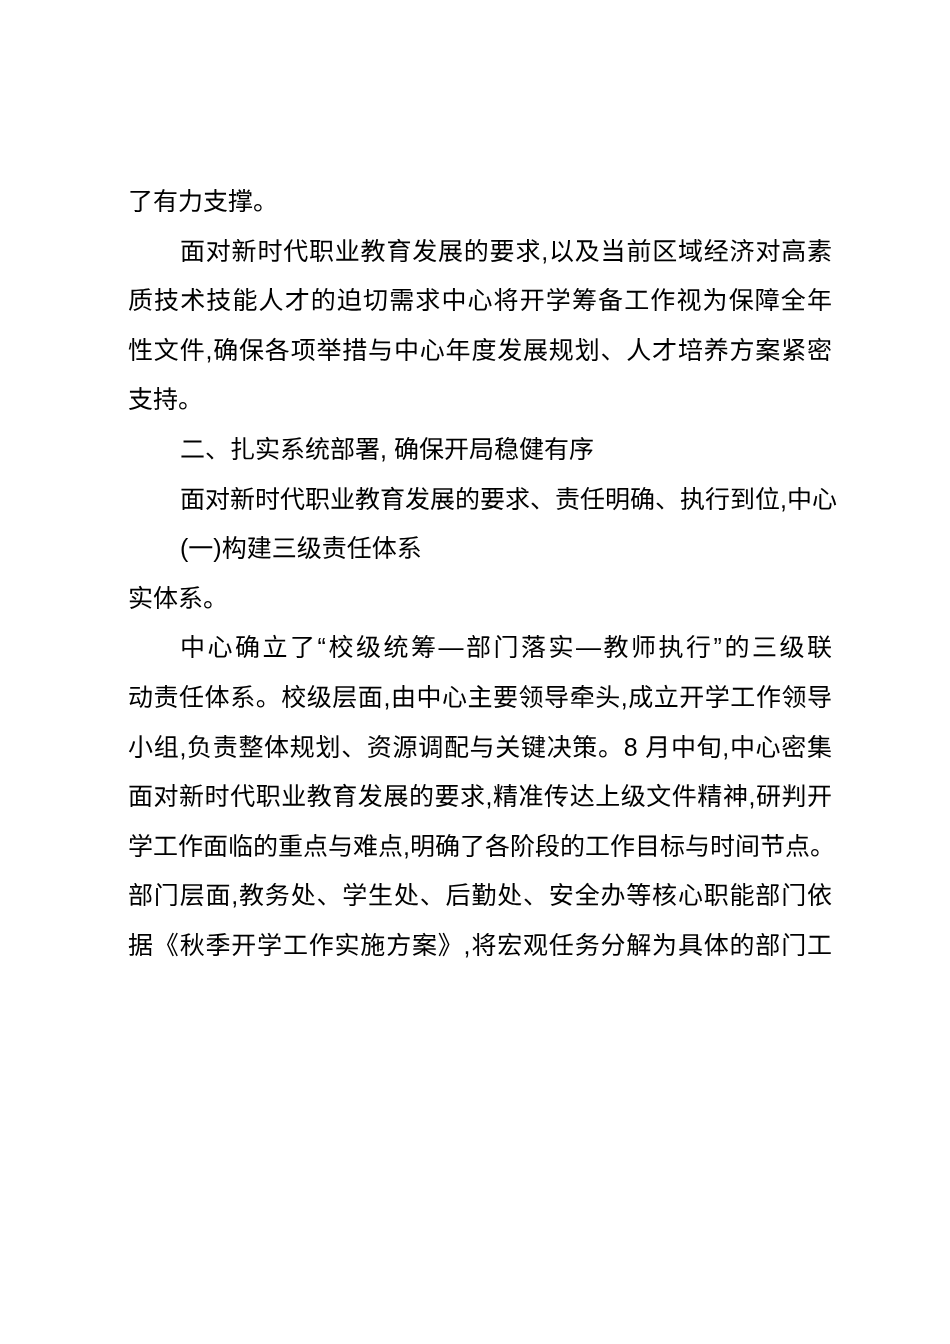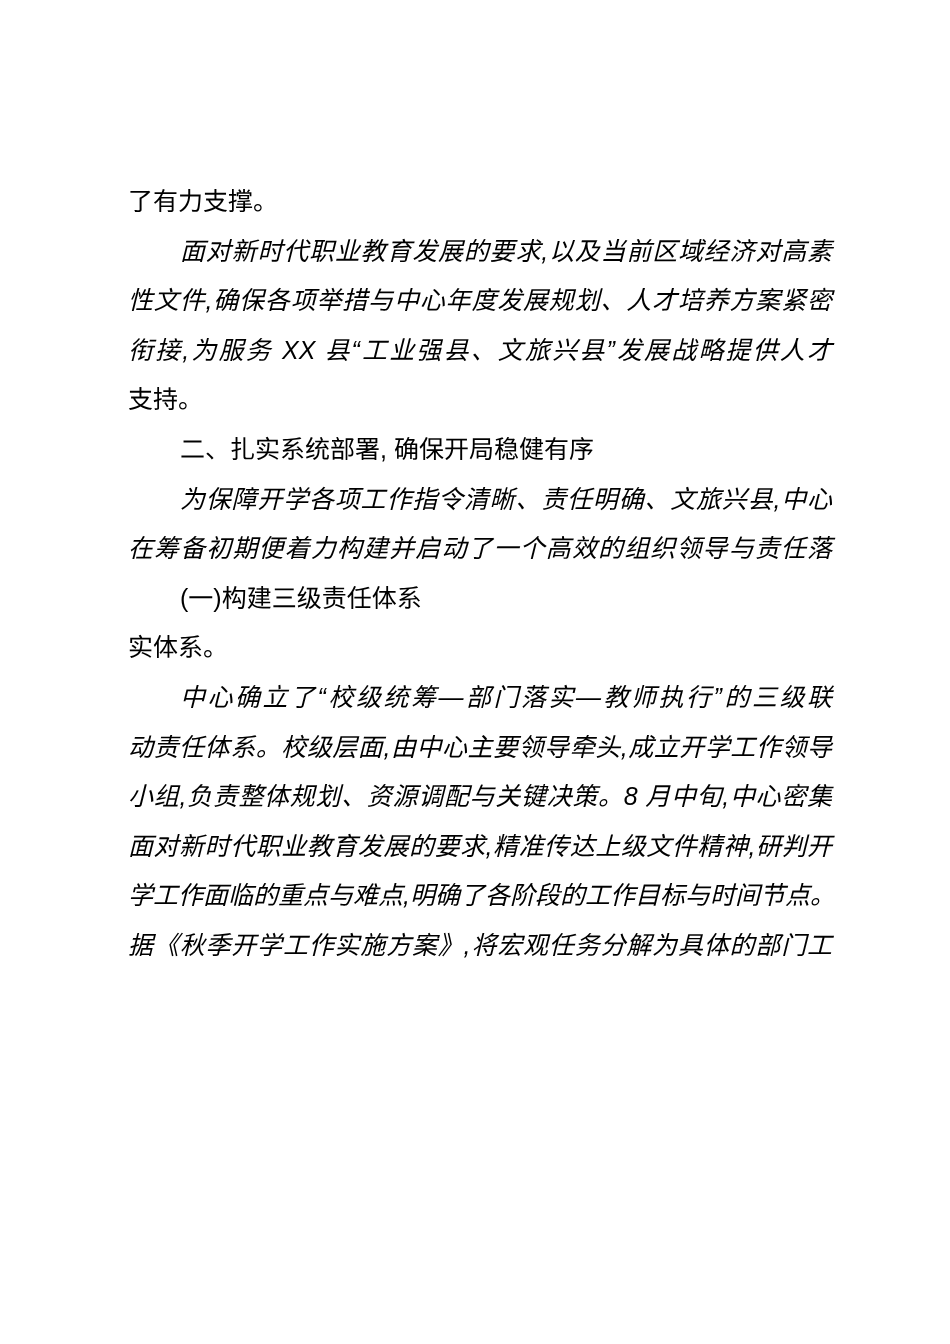--- a/index.html
+++ b/index.html
@@ -28,41 +28,40 @@
     font-size: 25px;
     white-space: nowrap;
     text-align: left;
     color: #000000;
   }
   .line.justify {
     text-align: justify;
     text-align-last: justify;
     -moz-text-align-last: justify;
     text-justify: inter-character;
-    font-style: italic;
   }
   .line.indent {
     padding-left: 52px;
   }
 </style>
 </head>
 <body>
 
 <div class="page" style="background: rgb(255, 255, 255); color: rgb(0, 0, 0);">
   <div class="textblock">
       <div class="line">了有力支撑。</div>
       <div class="line indent justify">面对新时代职业教育发展的要求,以及当前区域经济对高素</div>
+      <div class="line justify">质技术技能人才的迫切需求中心将开学筹备工作视为保障全年</div>
       <div class="line justify">性文件,确保各项举措与中心年度发展规划、人才培养方案紧密</div>
-      <div class="line justify">衔接,为服务 XX 县“工业强县、文旅兴县”发展战略提供人才</div>
       <div class="line">支持。</div>
       <div class="line indent">二、扎实系统部署, 确保开局稳健有序</div>
-      <div class="line indent justify">为保障开学各项工作指令清晰、责任明确、文旅兴县,中心</div>
-      <div class="line justify">在筹备初期便着力构建并启动了一个高效的组织领导与责任落</div>
+      <div class="line indent justify">面对新时代职业教育发展的要求、责任明确、执行到位,中心</div>
       <div class="line indent">(一)构建三级责任体系</div>
       <div class="line">实体系。</div>
       <div class="line indent justify">中心确立了“校级统筹—部门落实—教师执行”的三级联</div>
       <div class="line justify">动责任体系。校级层面,由中心主要领导牵头,成立开学工作领导</div>
       <div class="line justify">小组,负责整体规划、资源调配与关键决策。8 月中旬,中心密集</div>
       <div class="line justify">面对新时代职业教育发展的要求,精准传达上级文件精神,研判开</div>
       <div class="line justify">学工作面临的重点与难点,明确了各阶段的工作目标与时间节点。</div>
+      <div class="line justify">部门层面,教务处、学生处、后勤处、安全办等核心职能部门依</div>
       <div class="line justify">据《秋季开学工作实施方案》,将宏观任务分解为具体的部门工</div>
     </div>
 </div>
 
 </body></html>

